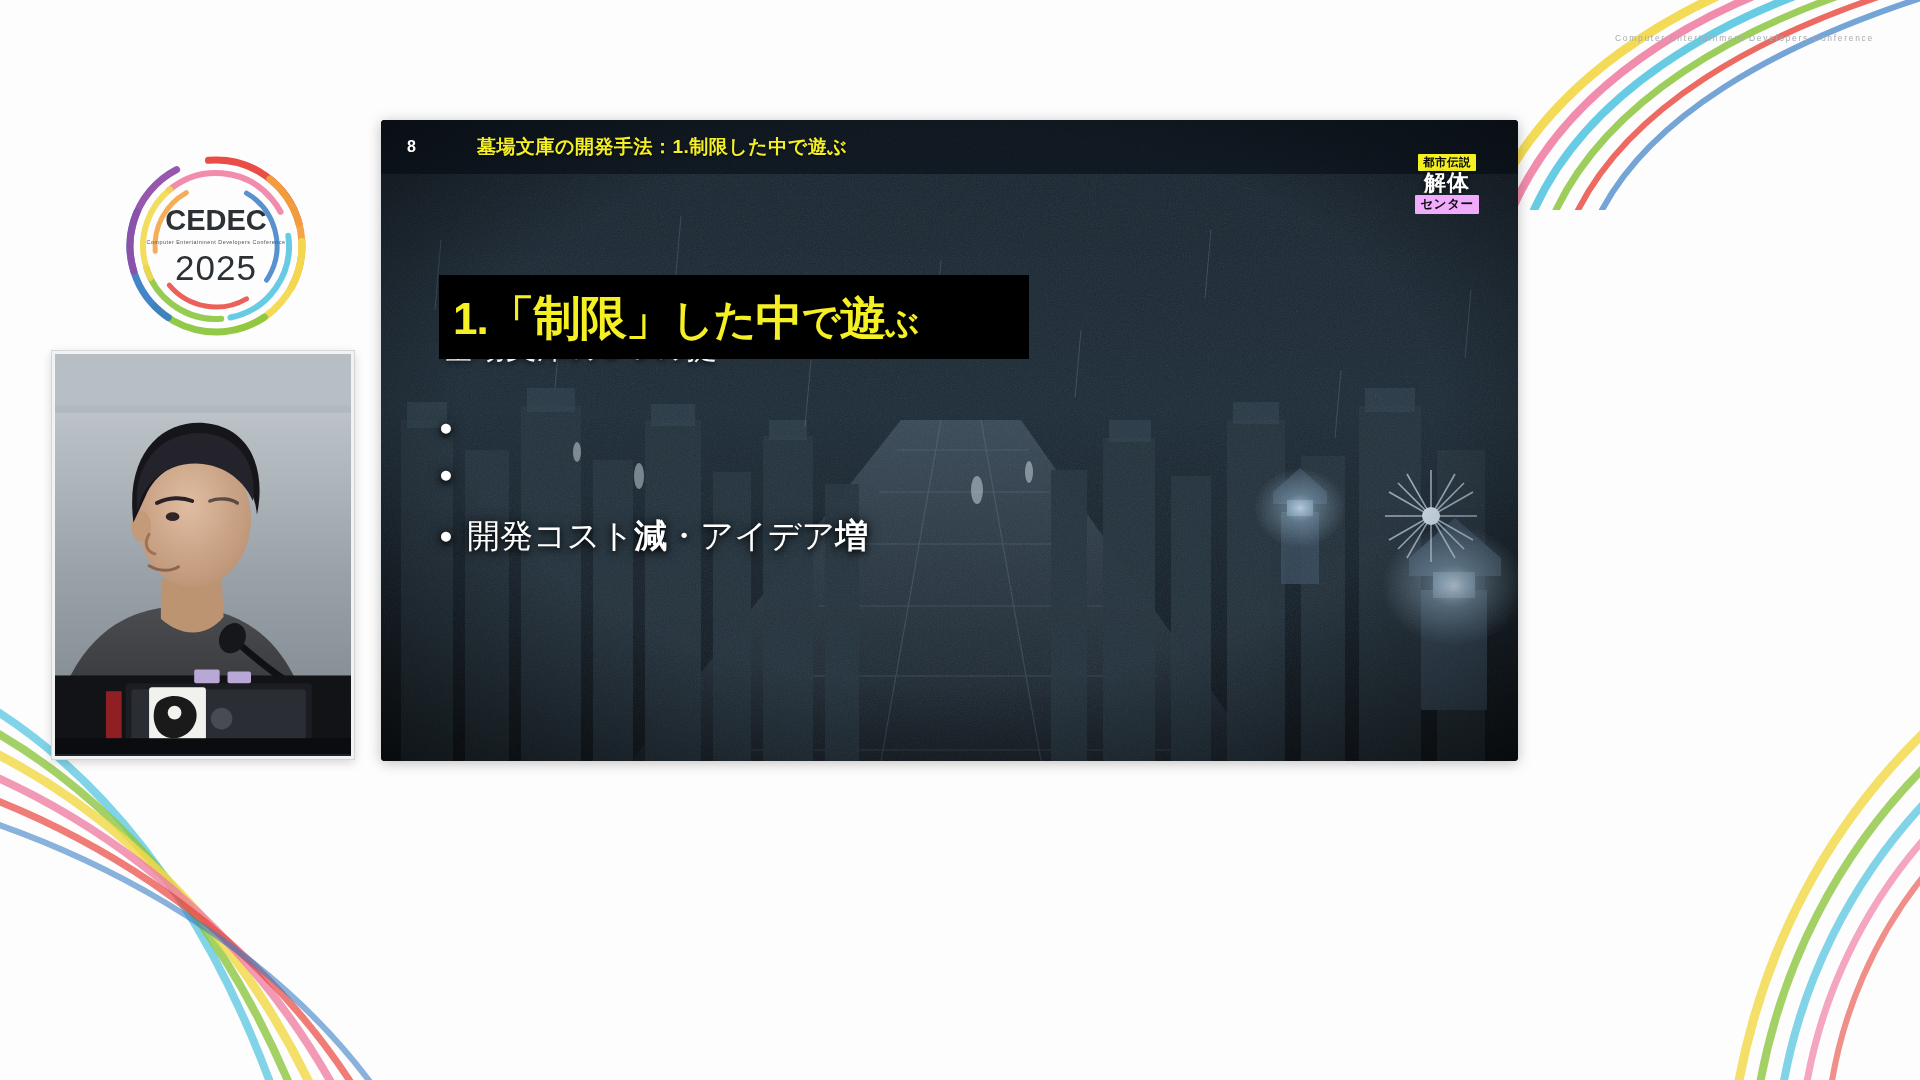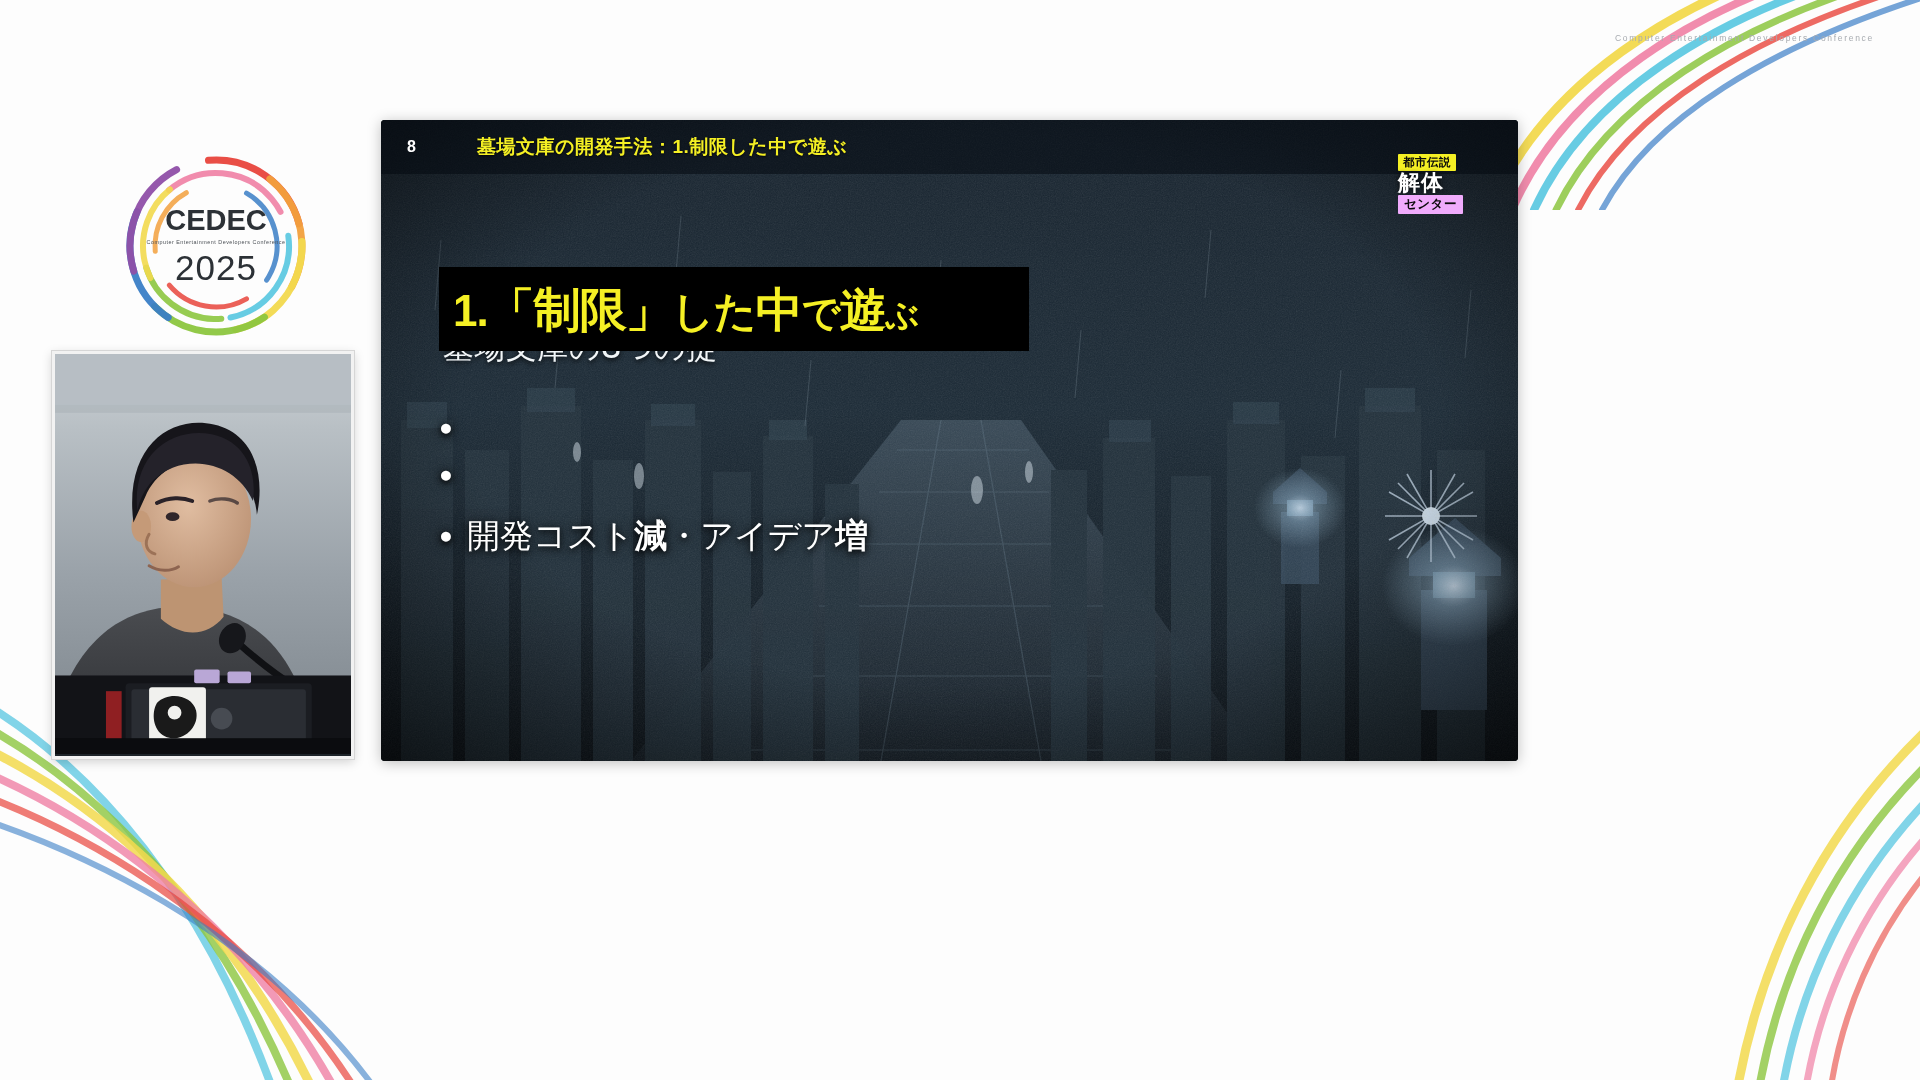--- a/index.html
+++ b/index.html
@@ -112,21 +112,21 @@
     margin-left: 30px;
     text-shadow: 0 1px 2px rgba(0,0,0,.8);
     white-space: nowrap;
   }
 
   .brand-badge {
     position: absolute;
     right: 22px; top: 22px;
     width: 98px; height: 84px;
     display: flex; flex-direction: column;
-    align-items: flex-start; justify-content: center;
+    align-items: center; justify-content: center;
     gap: 1px;
   }
   .bb-top {
     background: #f5f024; color: #0a0a0a;
     font-size: 11.5px; font-weight: 800;
     padding: 1px 5px; letter-spacing: .5px;
     border-radius: 1px;
   }
   .bb-mid {
     color: #ffffff; font-size: 22px; font-weight: 900;
@@ -146,21 +146,21 @@
     color: #f2f6f8;
     font-size: 31px;
     font-weight: 500;
     letter-spacing: .5px;
     text-shadow: 0 2px 5px rgba(0,0,0,.85);
   }
   .kicker .big { font-size: 36px; }
 
   .title-band {
     position: absolute;
-    left: 58px; top: 147px;
+    left: 58px; top: 155px;
     width: 590px; height: 84px;
     background: #000000;
     display: flex; align-items: center;
     padding-left: 14px;
   }
   .title-band .tline {
     color: #f5f024;
     font-size: 47px;
     font-weight: 700;
     white-space: nowrap;

